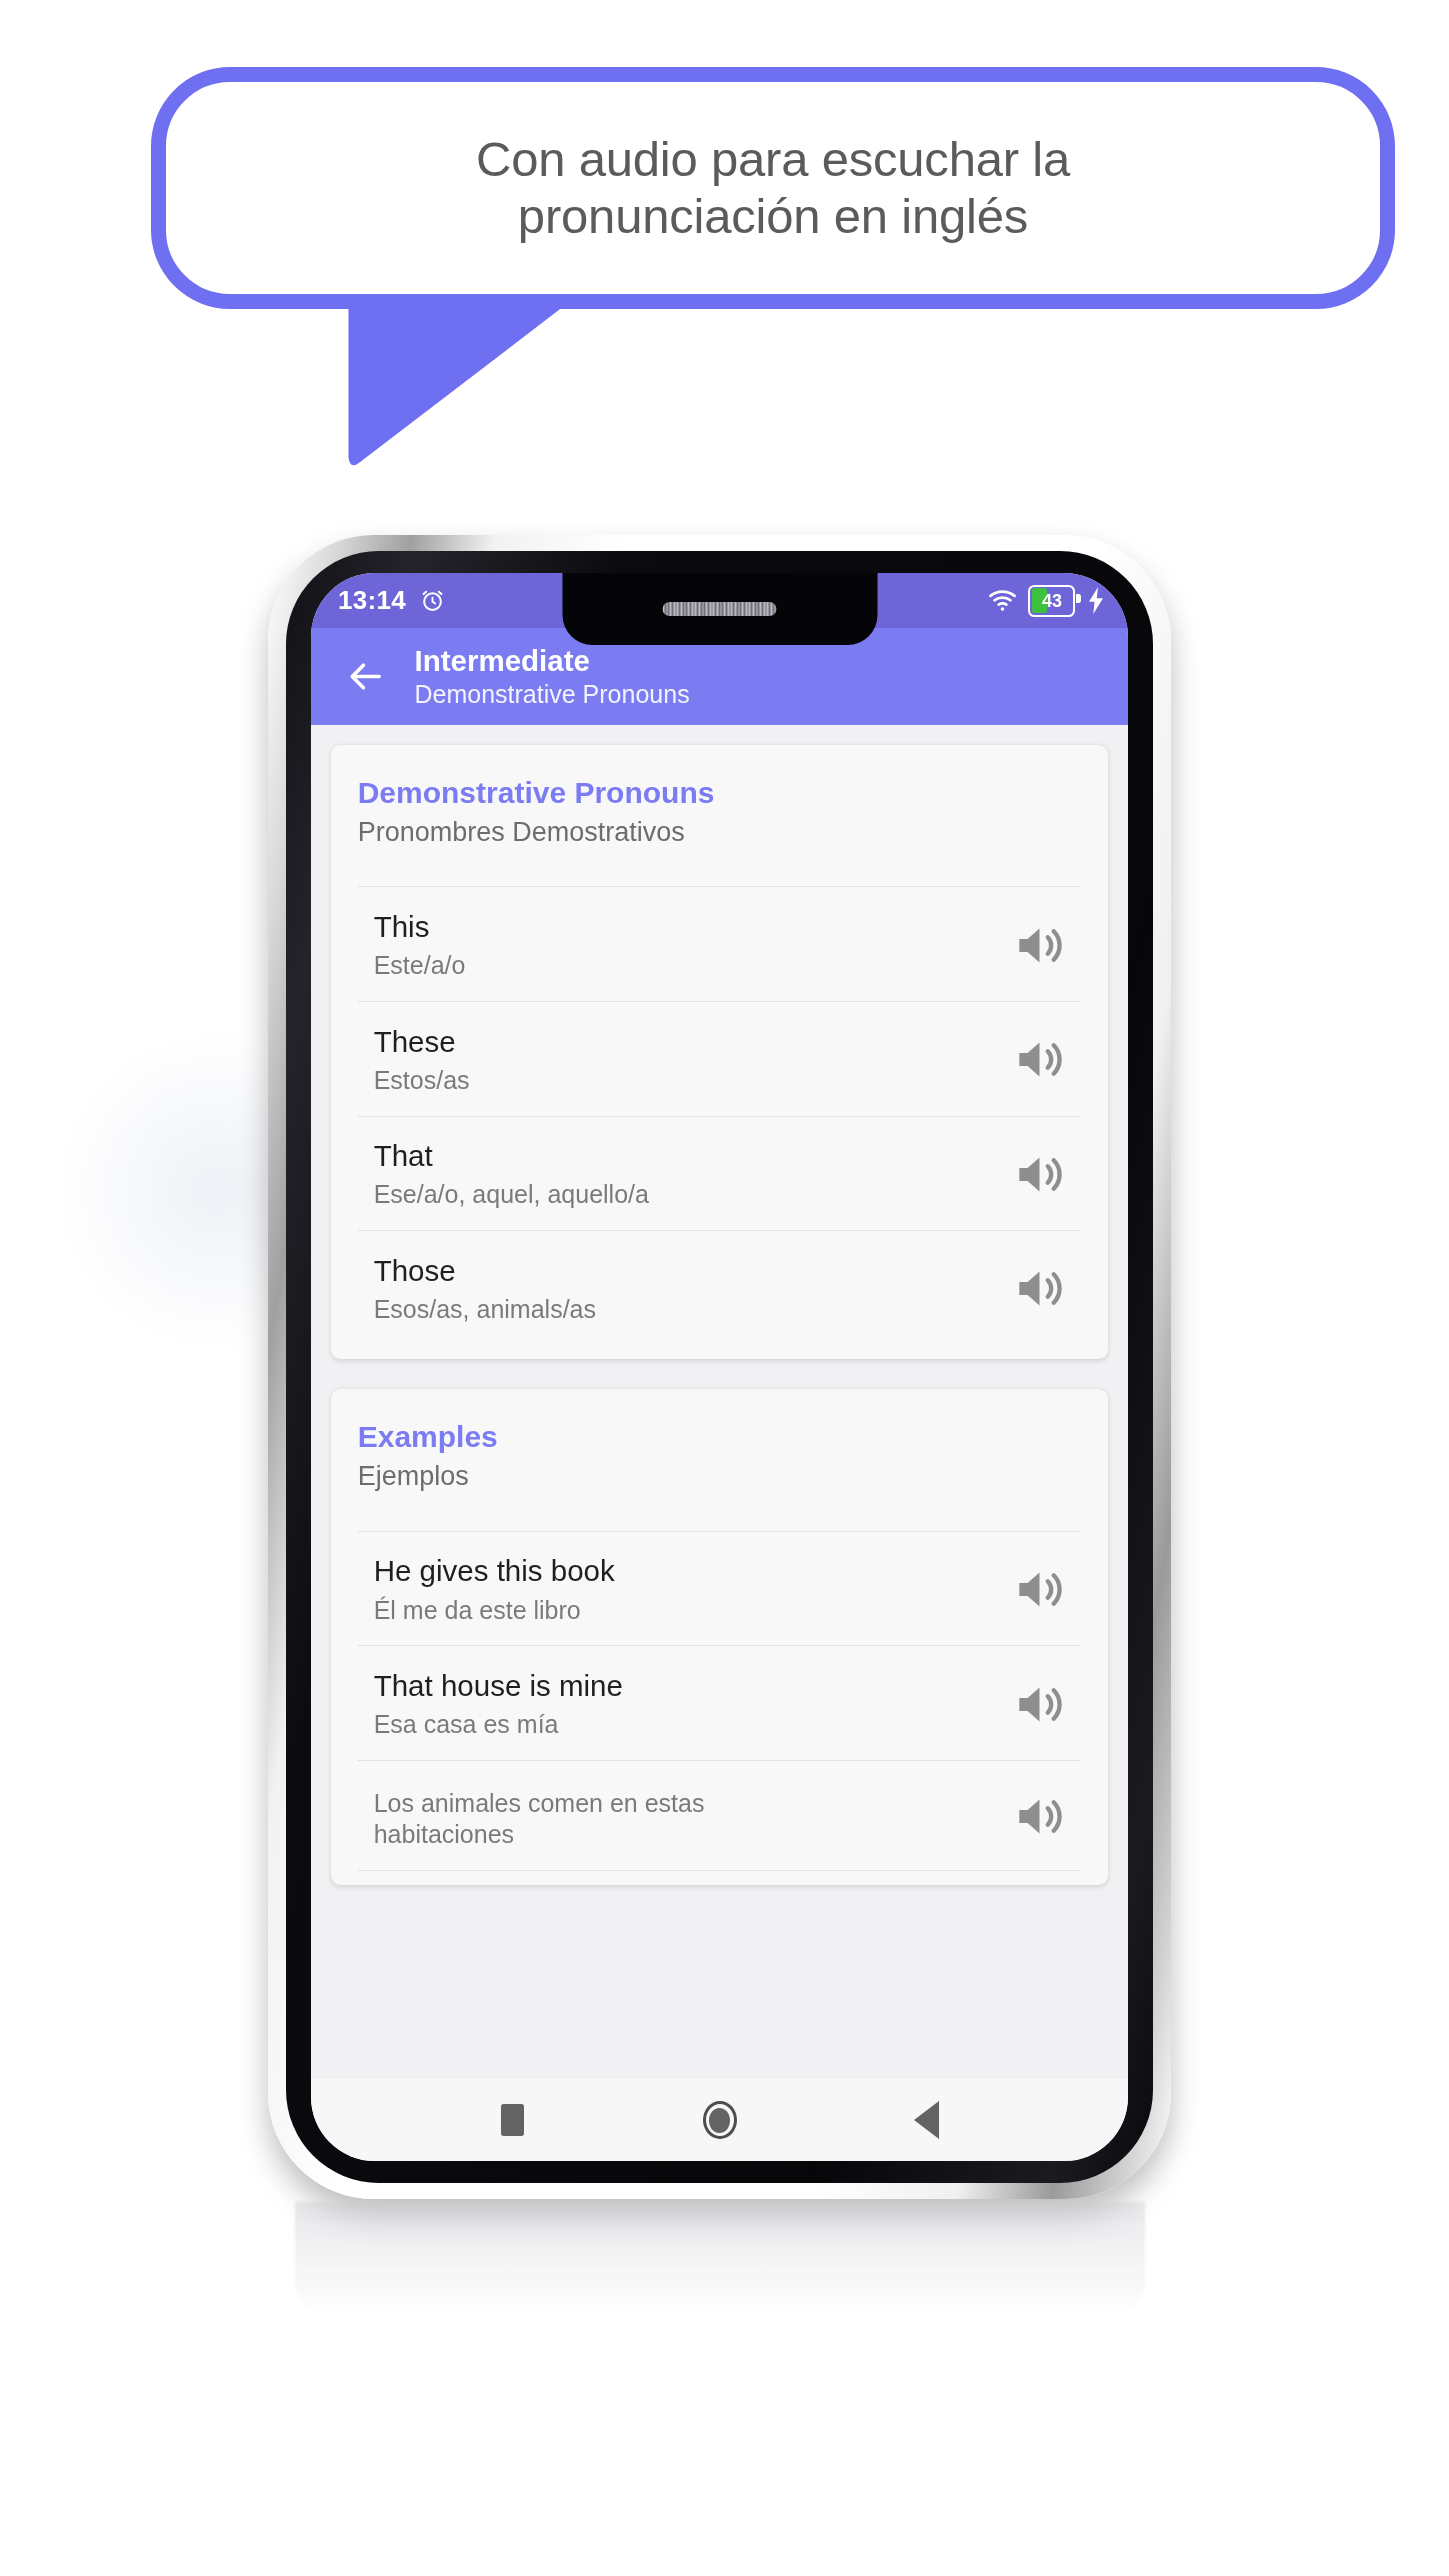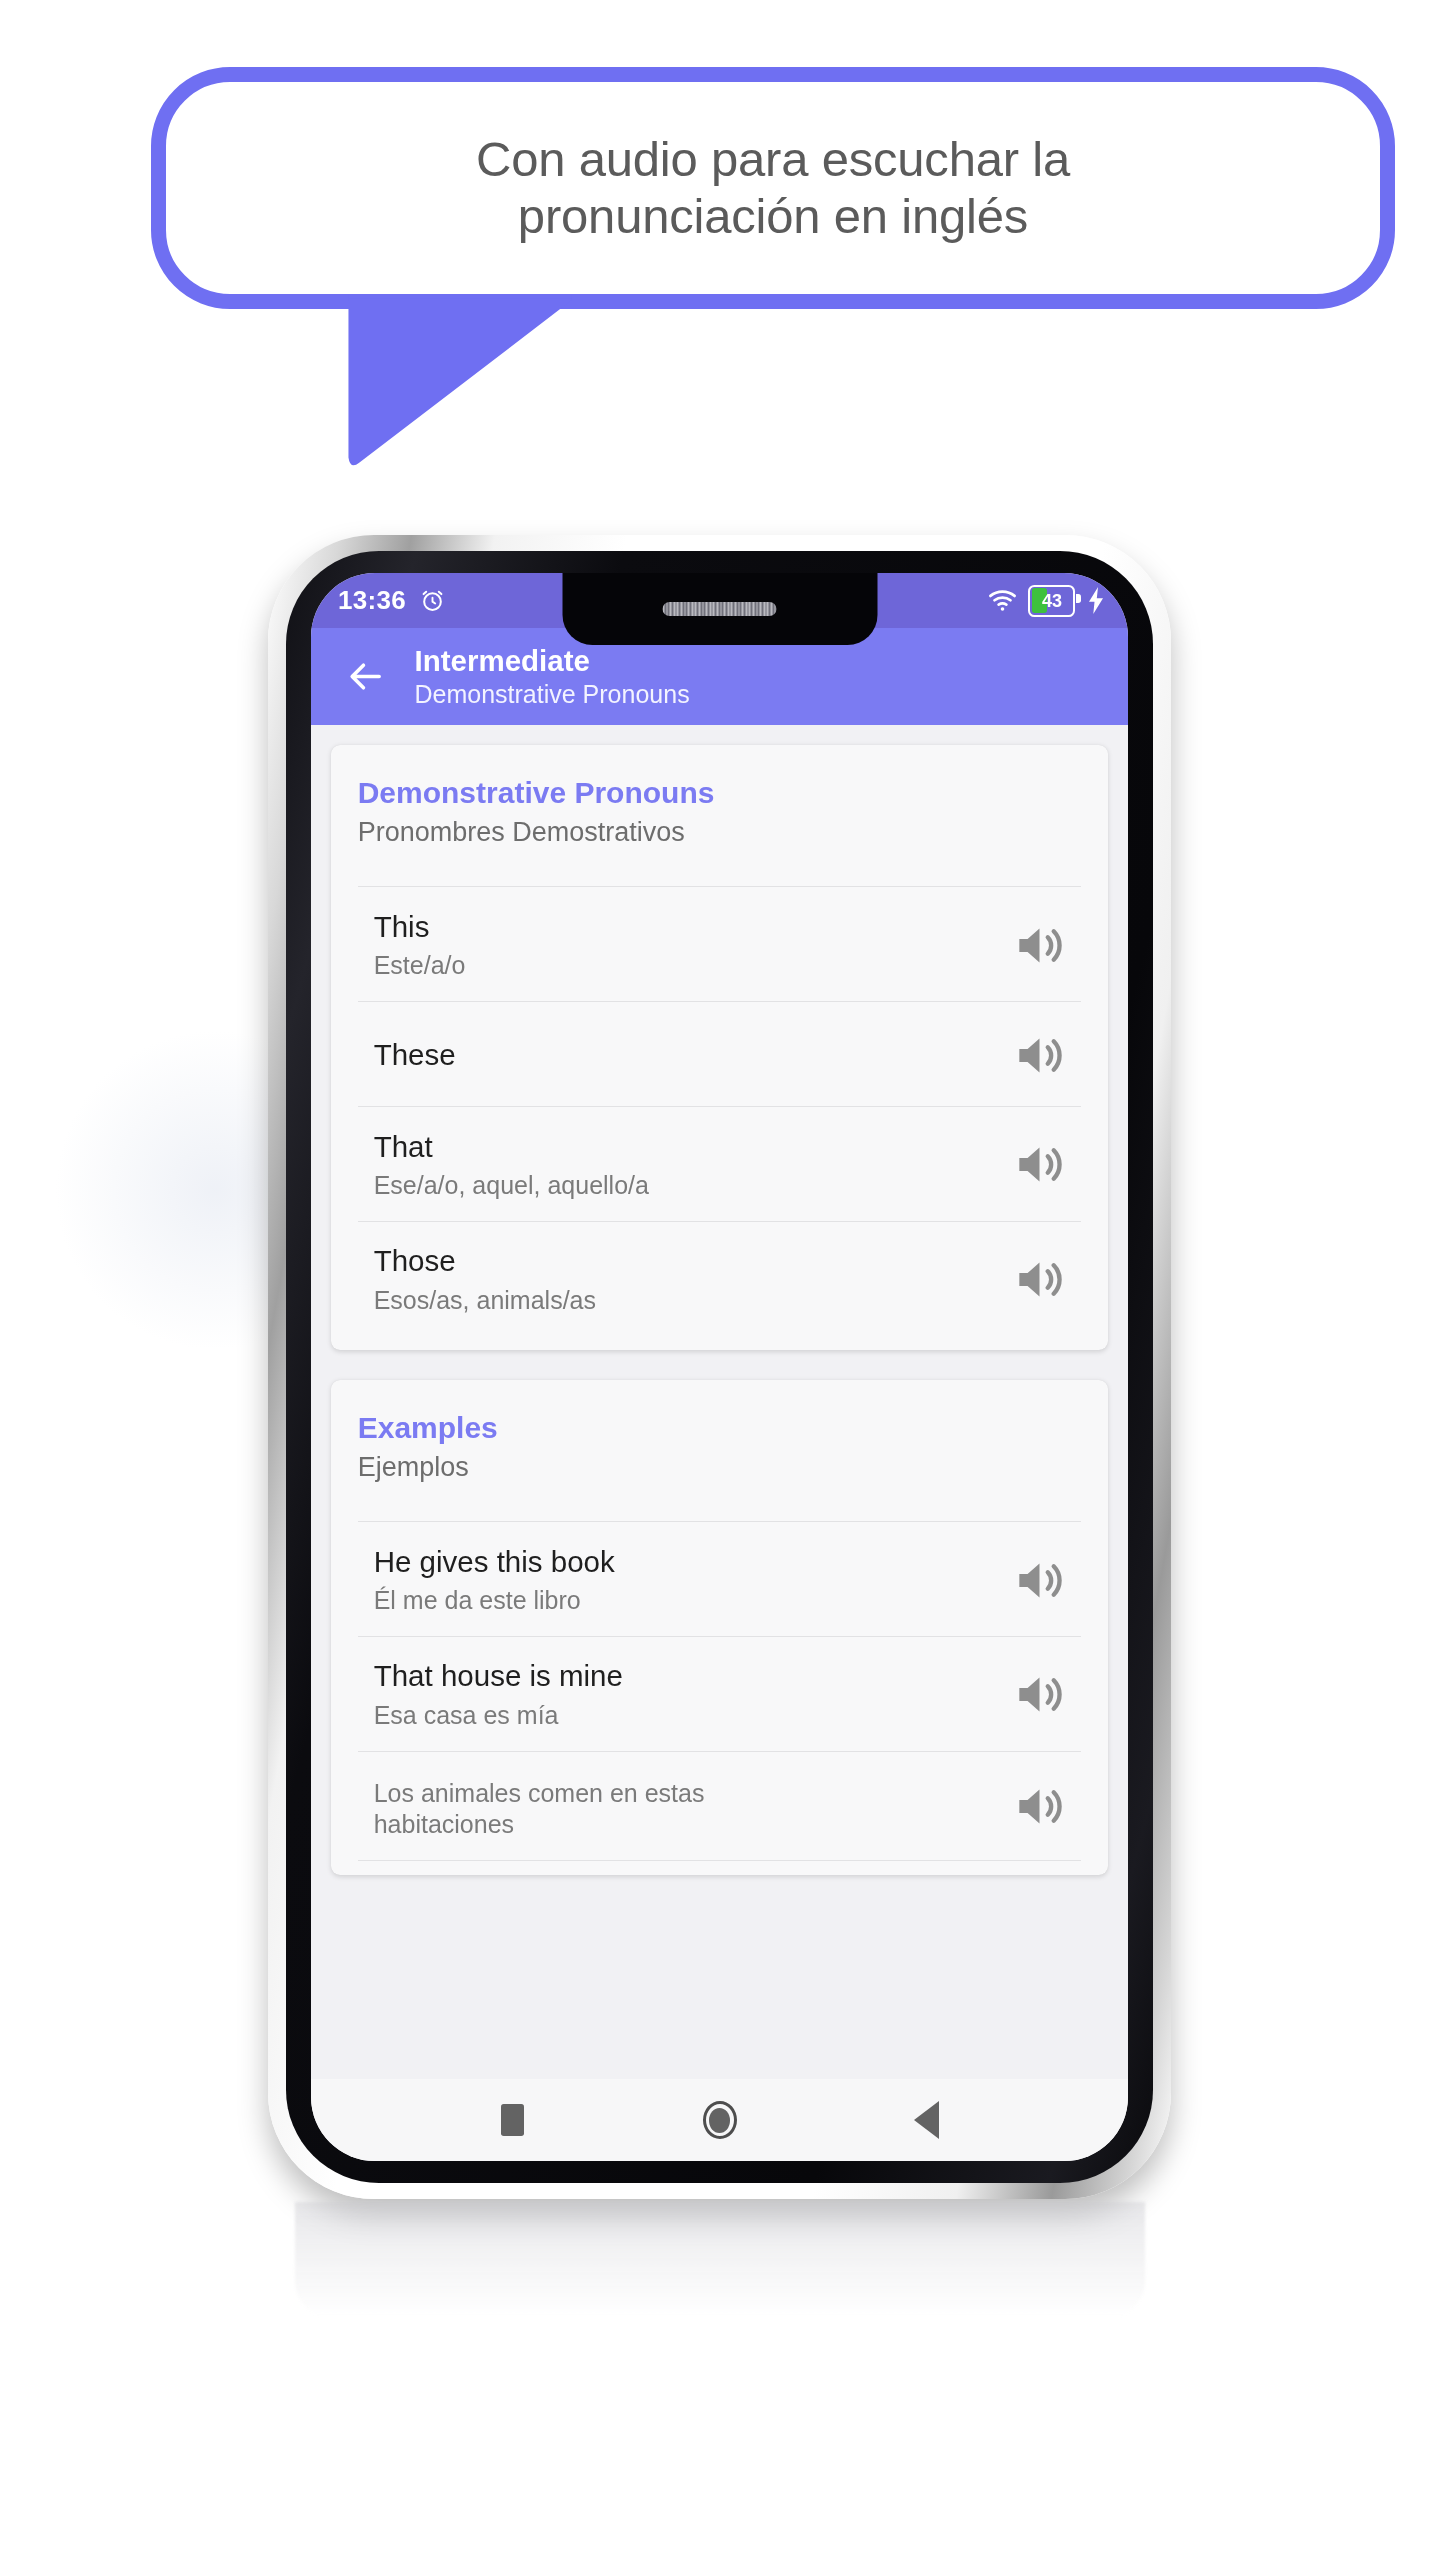--- a/index.html
+++ b/index.html
@@ -347,21 +347,21 @@
     <div id="phone-bezel"></div>
 
     <div id="screen">
 
       <div id="notch">
         <div id="speaker-grille"></div>
       </div>
 
       <div id="statusbar">
         <div class="sb-left">
-          <span id="sb-time">13:36</span>
+          <span id="sb-time">13:14</span>
           <svg width="27" height="27" viewBox="0 0 24 24">
             <circle cx="12" cy="13" r="7.4" fill="none" stroke="#fff" stroke-width="1.8"></circle>
             <path d="M12 9.6V13l2.4 1.6" fill="none" stroke="#fff" stroke-width="1.7" stroke-linecap="round"></path>
             <path d="M6.4 4.2 4.1 6.3M17.6 4.2l2.3 2.1" fill="none" stroke="#fff" stroke-width="1.8" stroke-linecap="round"></path>
           </svg>
         </div>
         <div class="sb-right">
           <svg width="29" height="27" viewBox="0 0 24 20">
             <path d="M2 6.2a16 16 0 0 1 20 0" fill="none" stroke="#fff" stroke-width="2.3" stroke-linecap="round"></path>
             <path d="M5.4 9.8a11 11 0 0 1 13.2 0" fill="none" stroke="#fff" stroke-width="2.3" stroke-linecap="round"></path>
@@ -407,20 +407,21 @@
                 <path d="M3.2 9.2h3.6L12 4.6v14.8L6.8 14.8H3.2z" fill="#8e8e8e"></path>
                 <path d="M15.6 8.4a5.1 5.1 0 0 1 0 7.2" fill="none" stroke="#8e8e8e" stroke-width="1.9" stroke-linecap="round"></path>
                 <path d="M18.2 5.8a8.8 8.8 0 0 1 0 12.4" fill="none" stroke="#8e8e8e" stroke-width="1.9" stroke-linecap="round"></path>
               </svg>
             </div>
           </div>
 
           <div class="row">
             <div class="row-texts">
               <div class="row-en">These</div>
+              <div class="row-es">Estos/as</div>
             </div>
             <div class="speaker">
               <svg width="55" height="55" viewBox="0 0 24 24">
                 <path d="M3.2 9.2h3.6L12 4.6v14.8L6.8 14.8H3.2z" fill="#8e8e8e"></path>
                 <path d="M15.6 8.4a5.1 5.1 0 0 1 0 7.2" fill="none" stroke="#8e8e8e" stroke-width="1.9" stroke-linecap="round"></path>
                 <path d="M18.2 5.8a8.8 8.8 0 0 1 0 12.4" fill="none" stroke="#8e8e8e" stroke-width="1.9" stroke-linecap="round"></path>
               </svg>
             </div>
           </div>
 

